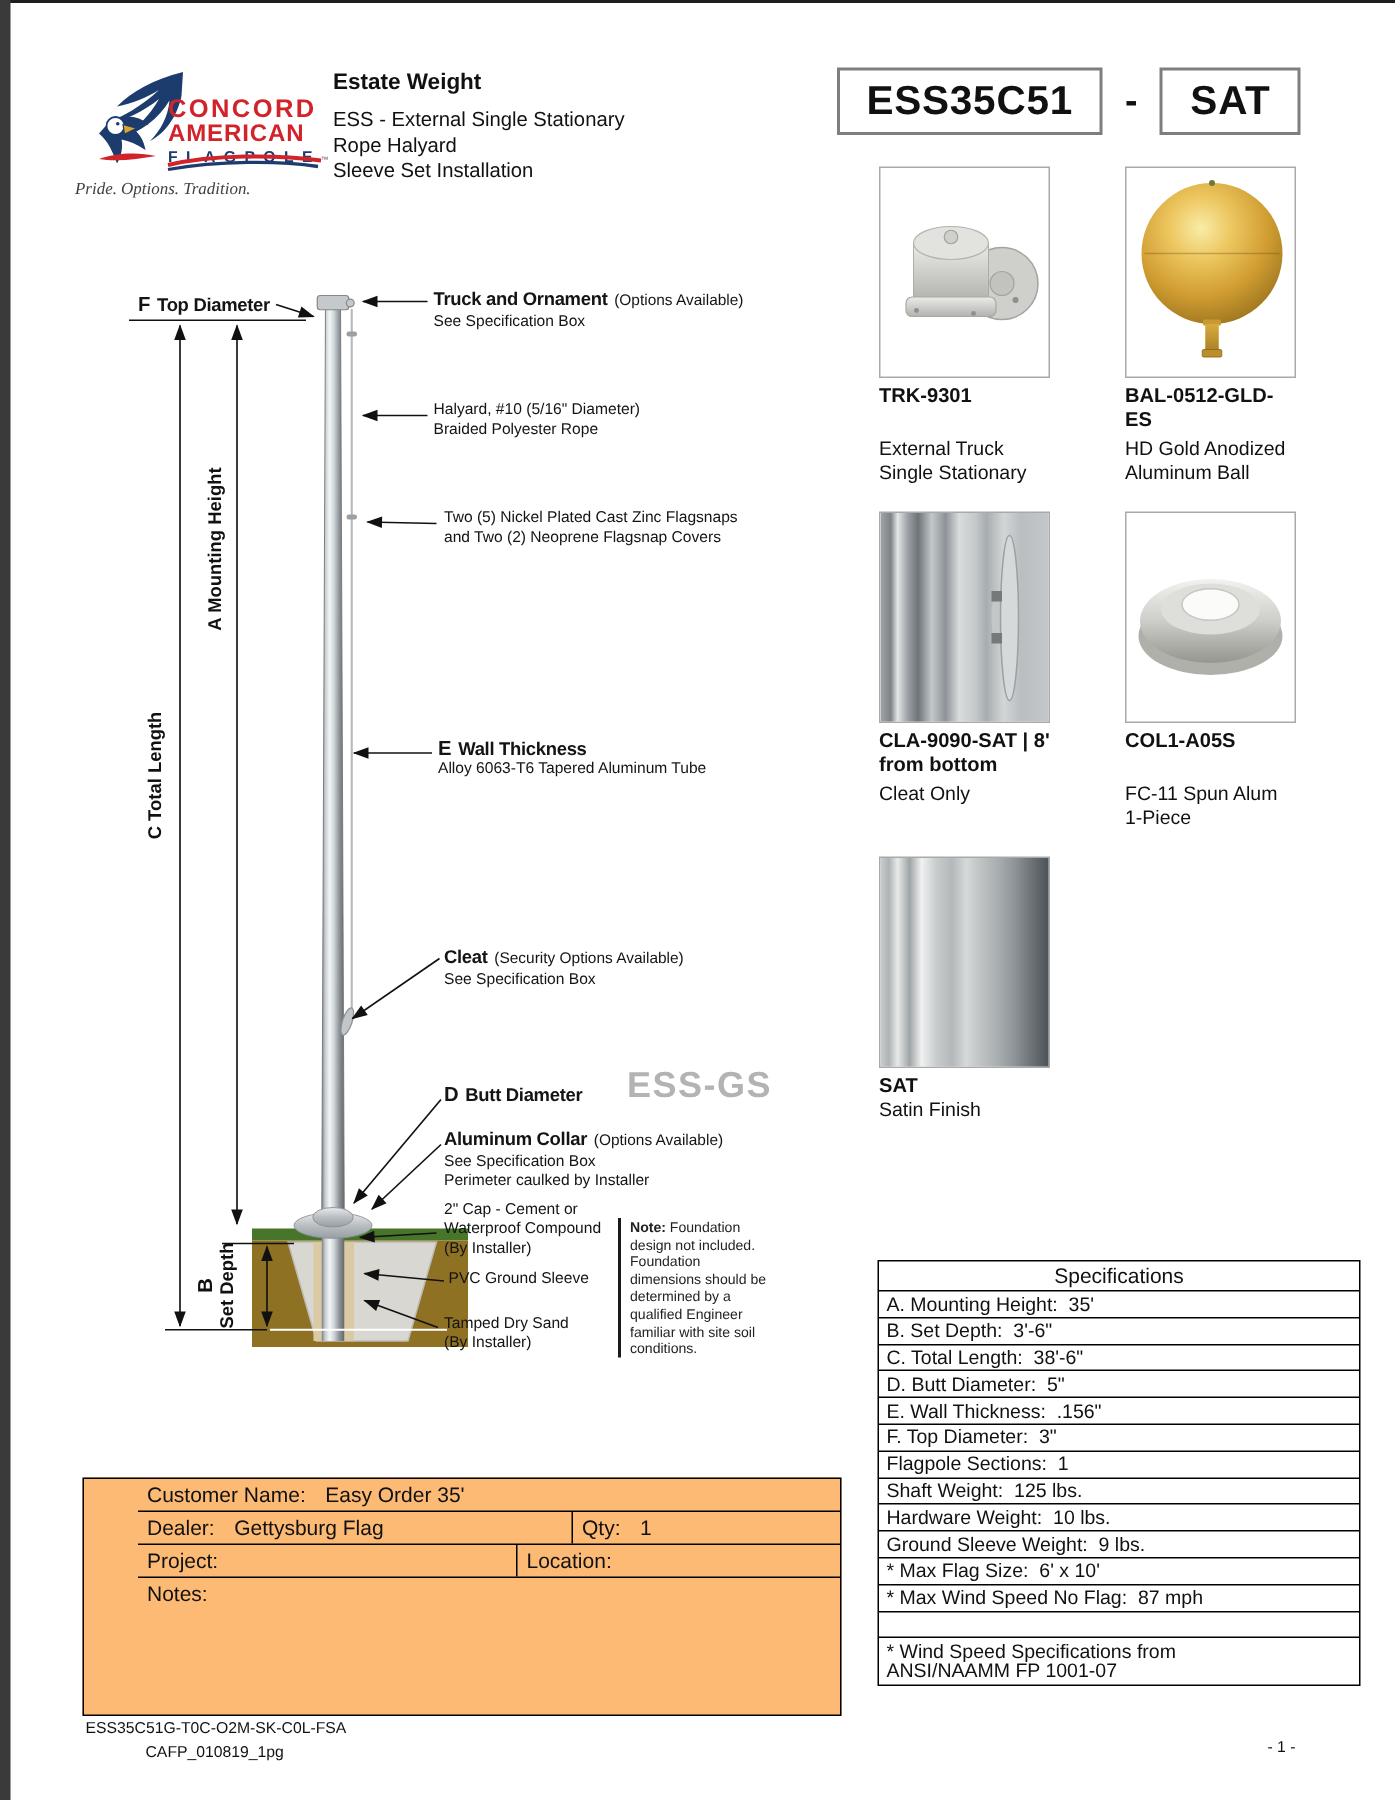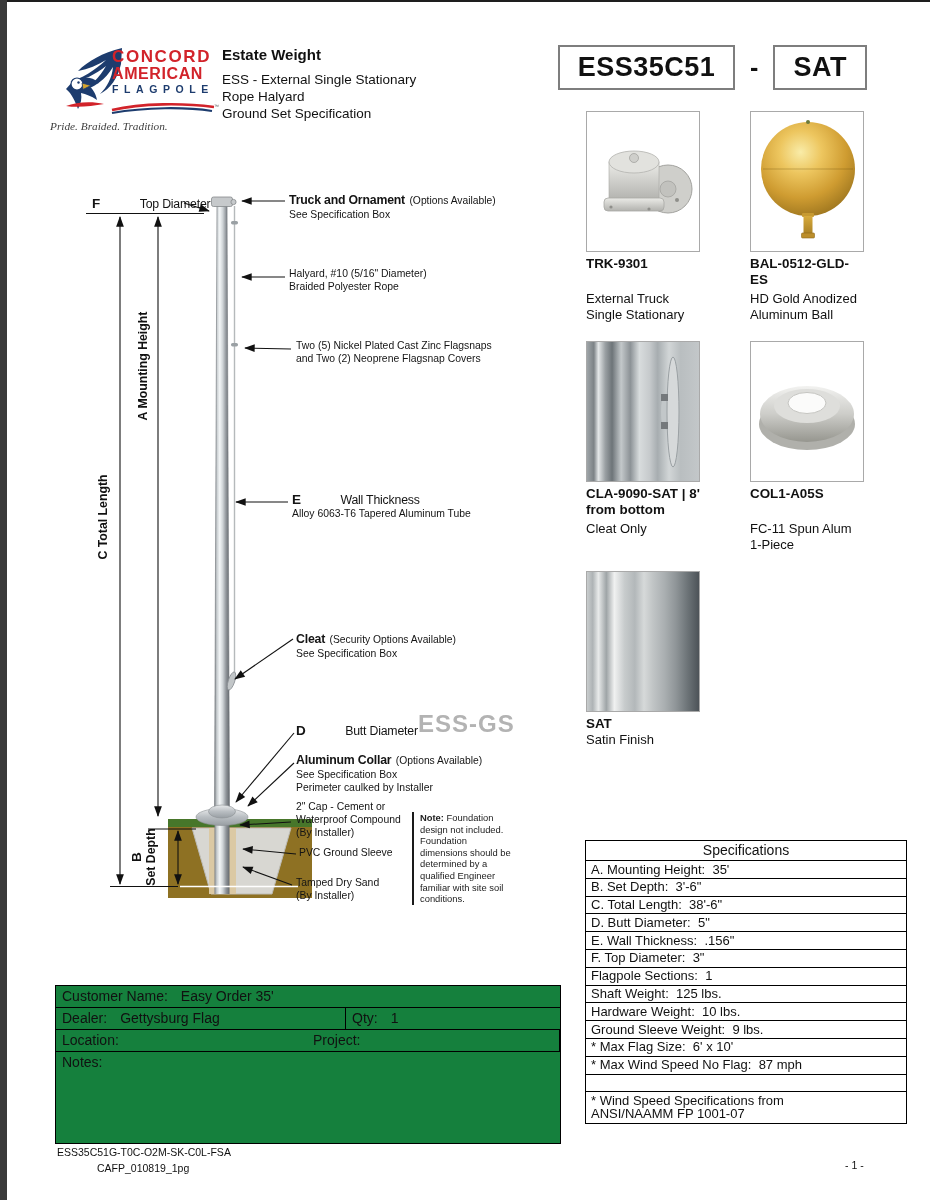--- a/index.html
+++ b/index.html
@@ -8,21 +8,21 @@
     position:relative; width:930px; height:1200px; background:#ffffff;
     font-family:"Liberation Sans", sans-serif; color:#111; overflow:hidden;
     margin:0 auto;
   }
   .edge-top  { position:absolute; left:0; top:0; width:930px; height:2px; background:#1e1e1e; }
   .edge-left { position:absolute; left:0; top:0; width:7px; height:1200px; background:#3a3a3a; }
 
   
   .logo { position:absolute; left:52px; top:40px; width:170px; height:100px; }
   .eagle { position:absolute; left:0; top:6px; }
-  .brand { position:absolute; left:60px; top:8px; width:108px; line-height:1; }
+  .brand { position:absolute; left:60px; top:24px; width:108px; line-height:1; }
   .brand .b1 { color:#d2232a; font-weight:bold; font-size:17px; letter-spacing:1.6px; }
   .brand .b2 { color:#d2232a; font-weight:bold; font-size:16px; letter-spacing:0.6px; }
   .brand .b3 { color:#1d3c6e; font-weight:bold; font-size:10.5px; letter-spacing:5.6px; margin-top:2px; }
   .brand > div { margin-bottom:1px; }
   .swoosh { position:absolute; left:58px; top:62px; }
   .tagline { position:absolute; left:-2px; top:80px; width:175px;
     font-family:"Liberation Serif", serif; font-style:italic; font-size:11.3px; color:#414141; }
 
   
   .hdr { position:absolute; left:222px; top:46px; }
@@ -37,21 +37,21 @@
   .mbox.fin  { width:94px; }
   .mdash { font-weight:bold; font-size:25px; }
 
   
   .co { position:absolute; z-index:2; color:#141414; }
   .co .l1 { line-height:14px; margin-bottom:1px; white-space:nowrap; }
   .co .t   { font-weight:bold; font-size:12.3px; letter-spacing:-0.2px; }
   .co .sfx { font-size:10.3px; }
   .co .s   { display:block; font-size:10.4px; line-height:12.9px; white-space:nowrap; }
   .dletter { font-weight:bold; font-size:13.5px; }
-  .dtext   { font-weight:normal; font-size:12.3px; letter-spacing:-0.2px;margin-left:35px; }
+  .dtext   { font-weight:bold; font-size:12.3px; letter-spacing:-0.2px; }
   .watermark { position:absolute; left:418px; top:710px; z-index:2;
     font-weight:bold; font-size:24px; letter-spacing:1px; color:#b3b3b3; }
   .notebox { position:absolute; left:412px; top:812px; width:104px; z-index:2;
     border-left:2.5px solid #1a1a1a; padding-left:6px; font-size:9.4px; line-height:11.6px; color:#222; }
   .notebox b { font-size:9.4px; }
 
   svg.overlay { position:absolute; left:0; top:0; z-index:1; pointer-events:none; }
   .svgdim { font-family:"Liberation Sans", sans-serif; font-size:12.3px; font-weight:bold; fill:#111; }
   .svgdim-big { font-family:"Liberation Sans", sans-serif; font-size:13.5px; font-weight:bold; fill:#111; }
 
@@ -65,21 +65,21 @@
   
   .specs { position:absolute; left:585px; top:840px; width:322px; border:1px solid #000;
            font-size:13px; z-index:2; background:#fff; }
   .spec-head { text-align:center; font-size:14px; padding:1px 0 2px; border-bottom:1px solid #000; }
   .spec-row  { padding:1.5px 5px; border-bottom:1px solid #000; min-height:17.5px;
                line-height:13.8px; white-space:pre-wrap; }
   .spec-row:last-child { border-bottom:none; }
 
   
   .cust { position:absolute; left:55px; top:985px; width:506px; border:1px solid #000;
-          font-size:14px; z-index:2; background:#15803d; }
+          font-size:14px; z-index:2; background:#fdba74;padding-left:36px; }
   .crow { display:flex; border-bottom:1px solid #000; }
   .crow:last-child { border-bottom:none; }
   .ccell { padding:2px 6px; line-height:17px; }
   .c1 { width:290px; border-right:1px solid #000; }
   .c2 { width:253px; border-right:1px solid #000; }
   .cfill { flex:1; }
   .notesrow { height:91px; }
   .val { margin-left:13px; }
 
   
@@ -106,28 +106,28 @@
     <div class="brand">
       <div class="b1">CONCORD</div>
       <div class="b2">AMERICAN</div>
       <div class="b3">FLAGPOLE</div>
     </div>
     <svg class="swoosh" width="110" height="13" viewBox="0 0 110 13">
       <path d="M2,8 C32,1 74,1 104,5" stroke="#d2232a" stroke-width="2.6" fill="none"></path>
       <path d="M2,11 C36,5 76,5 102,9" stroke="#1d3c6e" stroke-width="2.2" fill="none"></path>
       <text x="104" y="6" font-size="5" fill="#555" font-family="Liberation Sans, sans-serif">™</text>
     </svg>
-    <div class="tagline">Pride. Braided. Tradition.</div>
+    <div class="tagline">Pride. Options. Tradition.</div>
   </div>
 
   <div class="hdr">
     <div class="series">Estate Weight</div>
     <div class="hline">ESS - External Single Stationary</div>
     <div class="hline">Rope Halyard</div>
-    <div class="hline">Ground Set Specification</div>
+    <div class="hline">Sleeve Set Installation</div>
   </div>
 
   <div class="model">
     <div class="mbox code">ESS35C51</div>
     <div class="mdash">-</div>
     <div class="mbox fin">SAT</div>
   </div>
 
   <svg class="overlay" width="930" height="1200" viewBox="0 0 930 1200">
     <defs>
@@ -431,22 +431,22 @@
     </div>
     <div class="crow">
       <div class="ccell c1">
         <span>Dealer:</span><span class="val">Gettysburg Flag</span>
       </div>
       <div class="ccell cfill">
         <span>Qty:</span><span class="val">1</span>
       </div>
     </div>
     <div class="crow">
+      <div class="ccell c2">Project:</div>
       <div class="ccell cfill">Location:</div>
-      <div class="ccell c2">Project:</div>
     </div>
     <div class="crow notesrow">
       <div class="ccell cfill">Notes:</div>
     </div>
   </div>
 
   <div class="foot1">ESS35C51G-T0C-O2M-SK-C0L-FSA</div>
   <div class="foot2">CAFP_010819_1pg</div>
   <div class="pagenum">- 1 -</div>
 </div>

